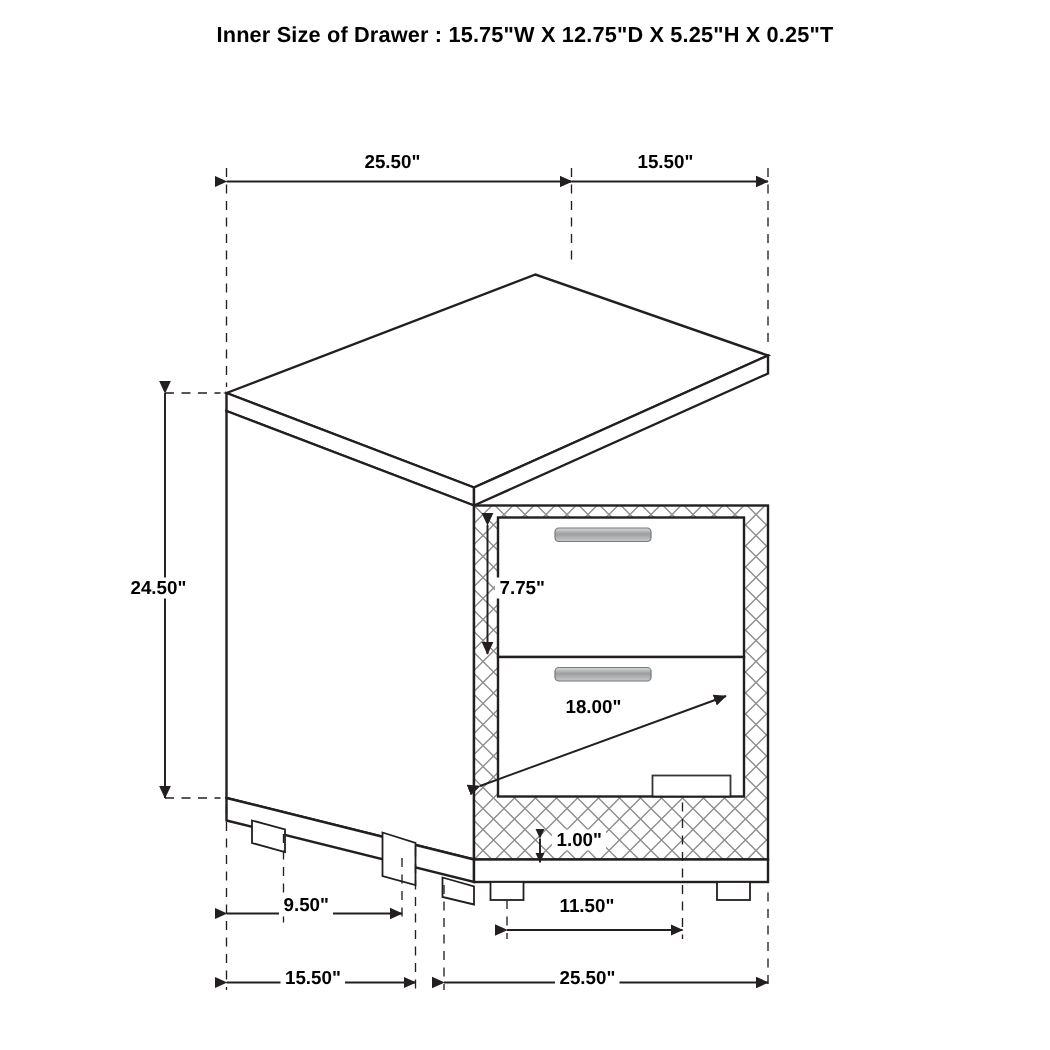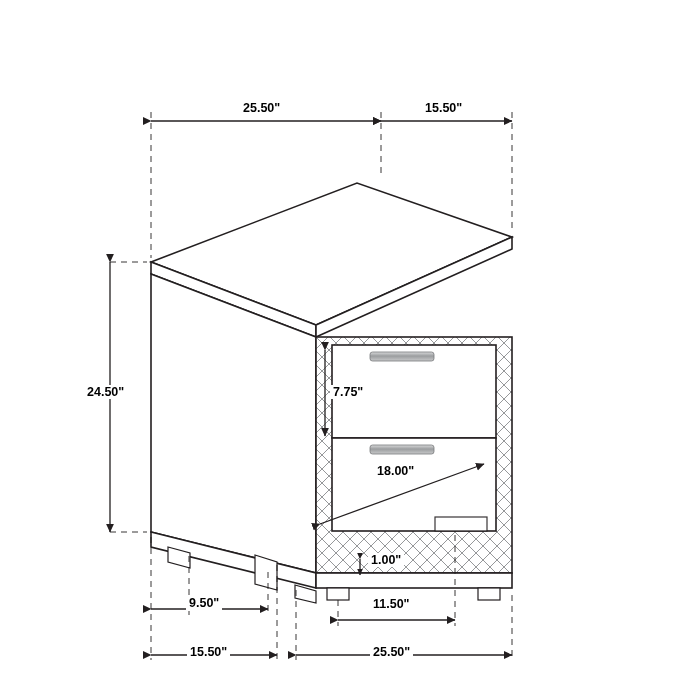--- a/index.html
+++ b/index.html
@@ -28,20 +28,21 @@
     background:#ffffff;
     padding:0 3px;
     white-space:nowrap;
   }
 </style>
 </head>
 <body>
 
 <div id="diagram-root">
 
+  <div class="title">Inner Size of Drawer : 15.75"W X 12.75"D X 5.25"H X 0.25"T</div>
 
   <svg class="canvas" viewBox="0 0 700 700">
     <defs>
       <pattern id="diamondGrid" width="14" height="14" patternUnits="userSpaceOnUse">
         <rect width="14" height="14" fill="#ffffff"></rect>
         <path d="M7 0 L14 7 L7 14 L0 7 Z" fill="none" stroke="#8a8c8e" stroke-width="0.9"></path>
       </pattern>
       <linearGradient id="handleGrad" x1="0" y1="0" x2="0" y2="1">
         <stop offset="0" stop-color="#d9dadb"></stop>
         <stop offset="0.45" stop-color="#9b9d9f"></stop>

